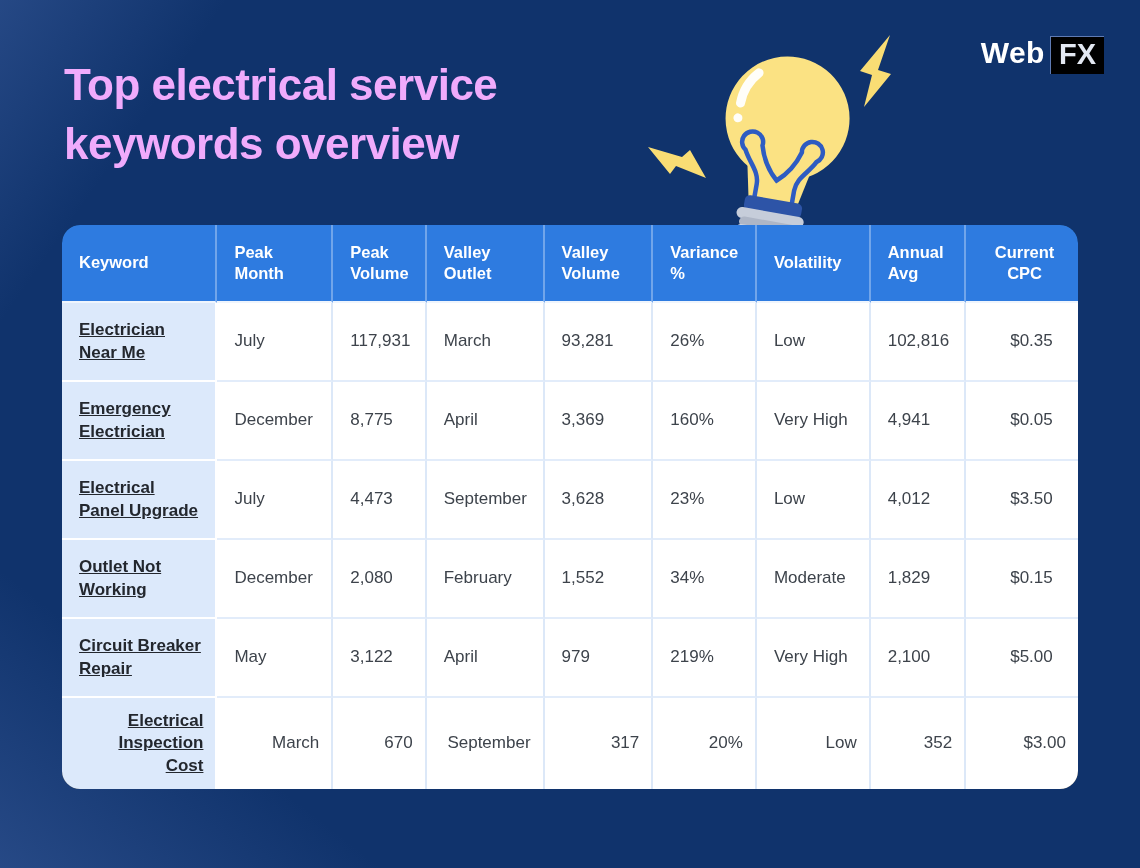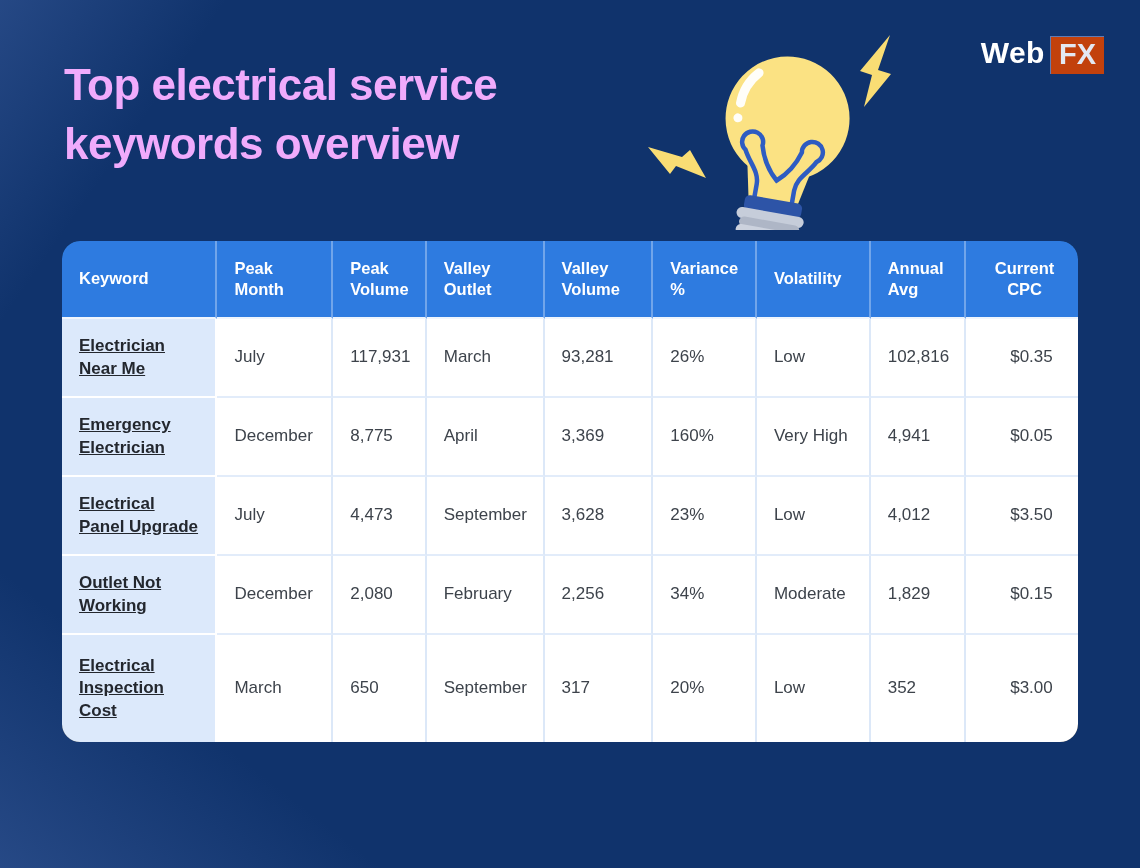--- a/index.html
+++ b/index.html
@@ -22,27 +22,27 @@
     position: absolute; left: 64px; top: 56px;
     color: #f0abfc; font-weight: 700; font-size: 44px; line-height: 1.33;
     letter-spacing: -0.5px;
   }
   .logo {
     position: absolute; right: 36px; top: 36px;
     display: flex; align-items: flex-start;
   }
   .logo-web { color: #FFFFFF; font-weight: 700; font-size: 30px; letter-spacing: 0.5px; }
   .logo-fx {
-    margin-left: 5px; background: #c2410c; color: #E3E8F2;
+    margin-left: 5px; background: #000000; color: #E3E8F2;
     font-weight: 700; font-size: 29px; padding: 1px 8px 3px 8px;
     border-top: 1px solid #5F7BB4; border-left: 1px solid #5F7BB4;
   }
   .illustration { position: absolute; left: 600px; top: 15px; width: 320px; height: 215px; }
   .table-wrap {
-    position: absolute; left: 62px; top: 241px; width: 1016px;
+    position: absolute; left: 62px; top: 225px; width: 1016px;
     border-radius: 18px; overflow: hidden; background: #000000;
   }
   table { border-collapse: separate; border-spacing: 0; width: 100%; table-layout: fixed; }
   col.c0 { width: 15.3%; } col.c1 { width: 11.4%; } col.c2 { width: 9.2%; }
   col.c3 { width: 11.6%; } col.c4 { width: 10.7%; } col.c5 { width: 10.2%; }
   col.c6 { width: 11.2%; } col.c7 { width: 9.4%; } col.c8 { width: 11.0%; }
   th {
     background: #2E7BE0; color: #FFFFFF; font-weight: 700; font-size: 16.5px;
     text-align: left; vertical-align: middle; line-height: 1.3;
     padding: 10px 12px 10px 17px; height: 78px;
@@ -51,21 +51,21 @@
   }
   th:last-child { border-right: none; text-align: center; }
   td {
     background: #FFFFFF; color: #3D434B; font-size: 17px;
     vertical-align: middle; line-height: 1.3;
     padding: 10px 12px 10px 17px; height: 79px;
     border-right: 2px solid #DCE8F8;
     border-bottom: 2px solid #E2ECFA;
   }
   td:last-child { border-right: none; padding-left: 44px; }
-  tr:last-child td { border-bottom: none; height: 107px; }
+  tr:last-child td { border-bottom: none; height: 91px; text-align: right; }
   td.kw {
     background: #DCE9FB; color: #23272E; font-weight: 700;
     border-right: 2px solid #FFFFFF; border-bottom: 2px solid #FFFFFF; text-decoration: underline;
   }
   tr:last-child td.kw { border-bottom: none; }
 </style>
 </head>
 <body>
 
 <div class="glow-tl"></div>
@@ -159,30 +159,41 @@
         <td>23%</td>
         <td>Low</td>
         <td>4,012</td>
         <td>$3.50</td>
       </tr>
       <tr>
         <td class="kw">Outlet Not Working</td>
         <td>December</td>
         <td>2,080</td>
         <td>February</td>
-        <td>2,256</td>
+        <td>1,552</td>
         <td>34%</td>
         <td>Moderate</td>
         <td>1,829</td>
         <td>$0.15</td>
       </tr>
       <tr>
+        <td class="kw">Circuit Breaker Repair</td>
+        <td>May</td>
+        <td>3,122</td>
+        <td>April</td>
+        <td>979</td>
+        <td>219%</td>
+        <td>Very High</td>
+        <td>2,100</td>
+        <td>$5.00</td>
+      </tr>
+      <tr>
         <td class="kw">Electrical Inspection Cost</td>
         <td>March</td>
-        <td>650</td>
+        <td>670</td>
         <td>September</td>
         <td>317</td>
         <td>20%</td>
         <td>Low</td>
         <td>352</td>
         <td>$3.00</td>
       </tr>
     </tbody>
   </table>
 </div>

